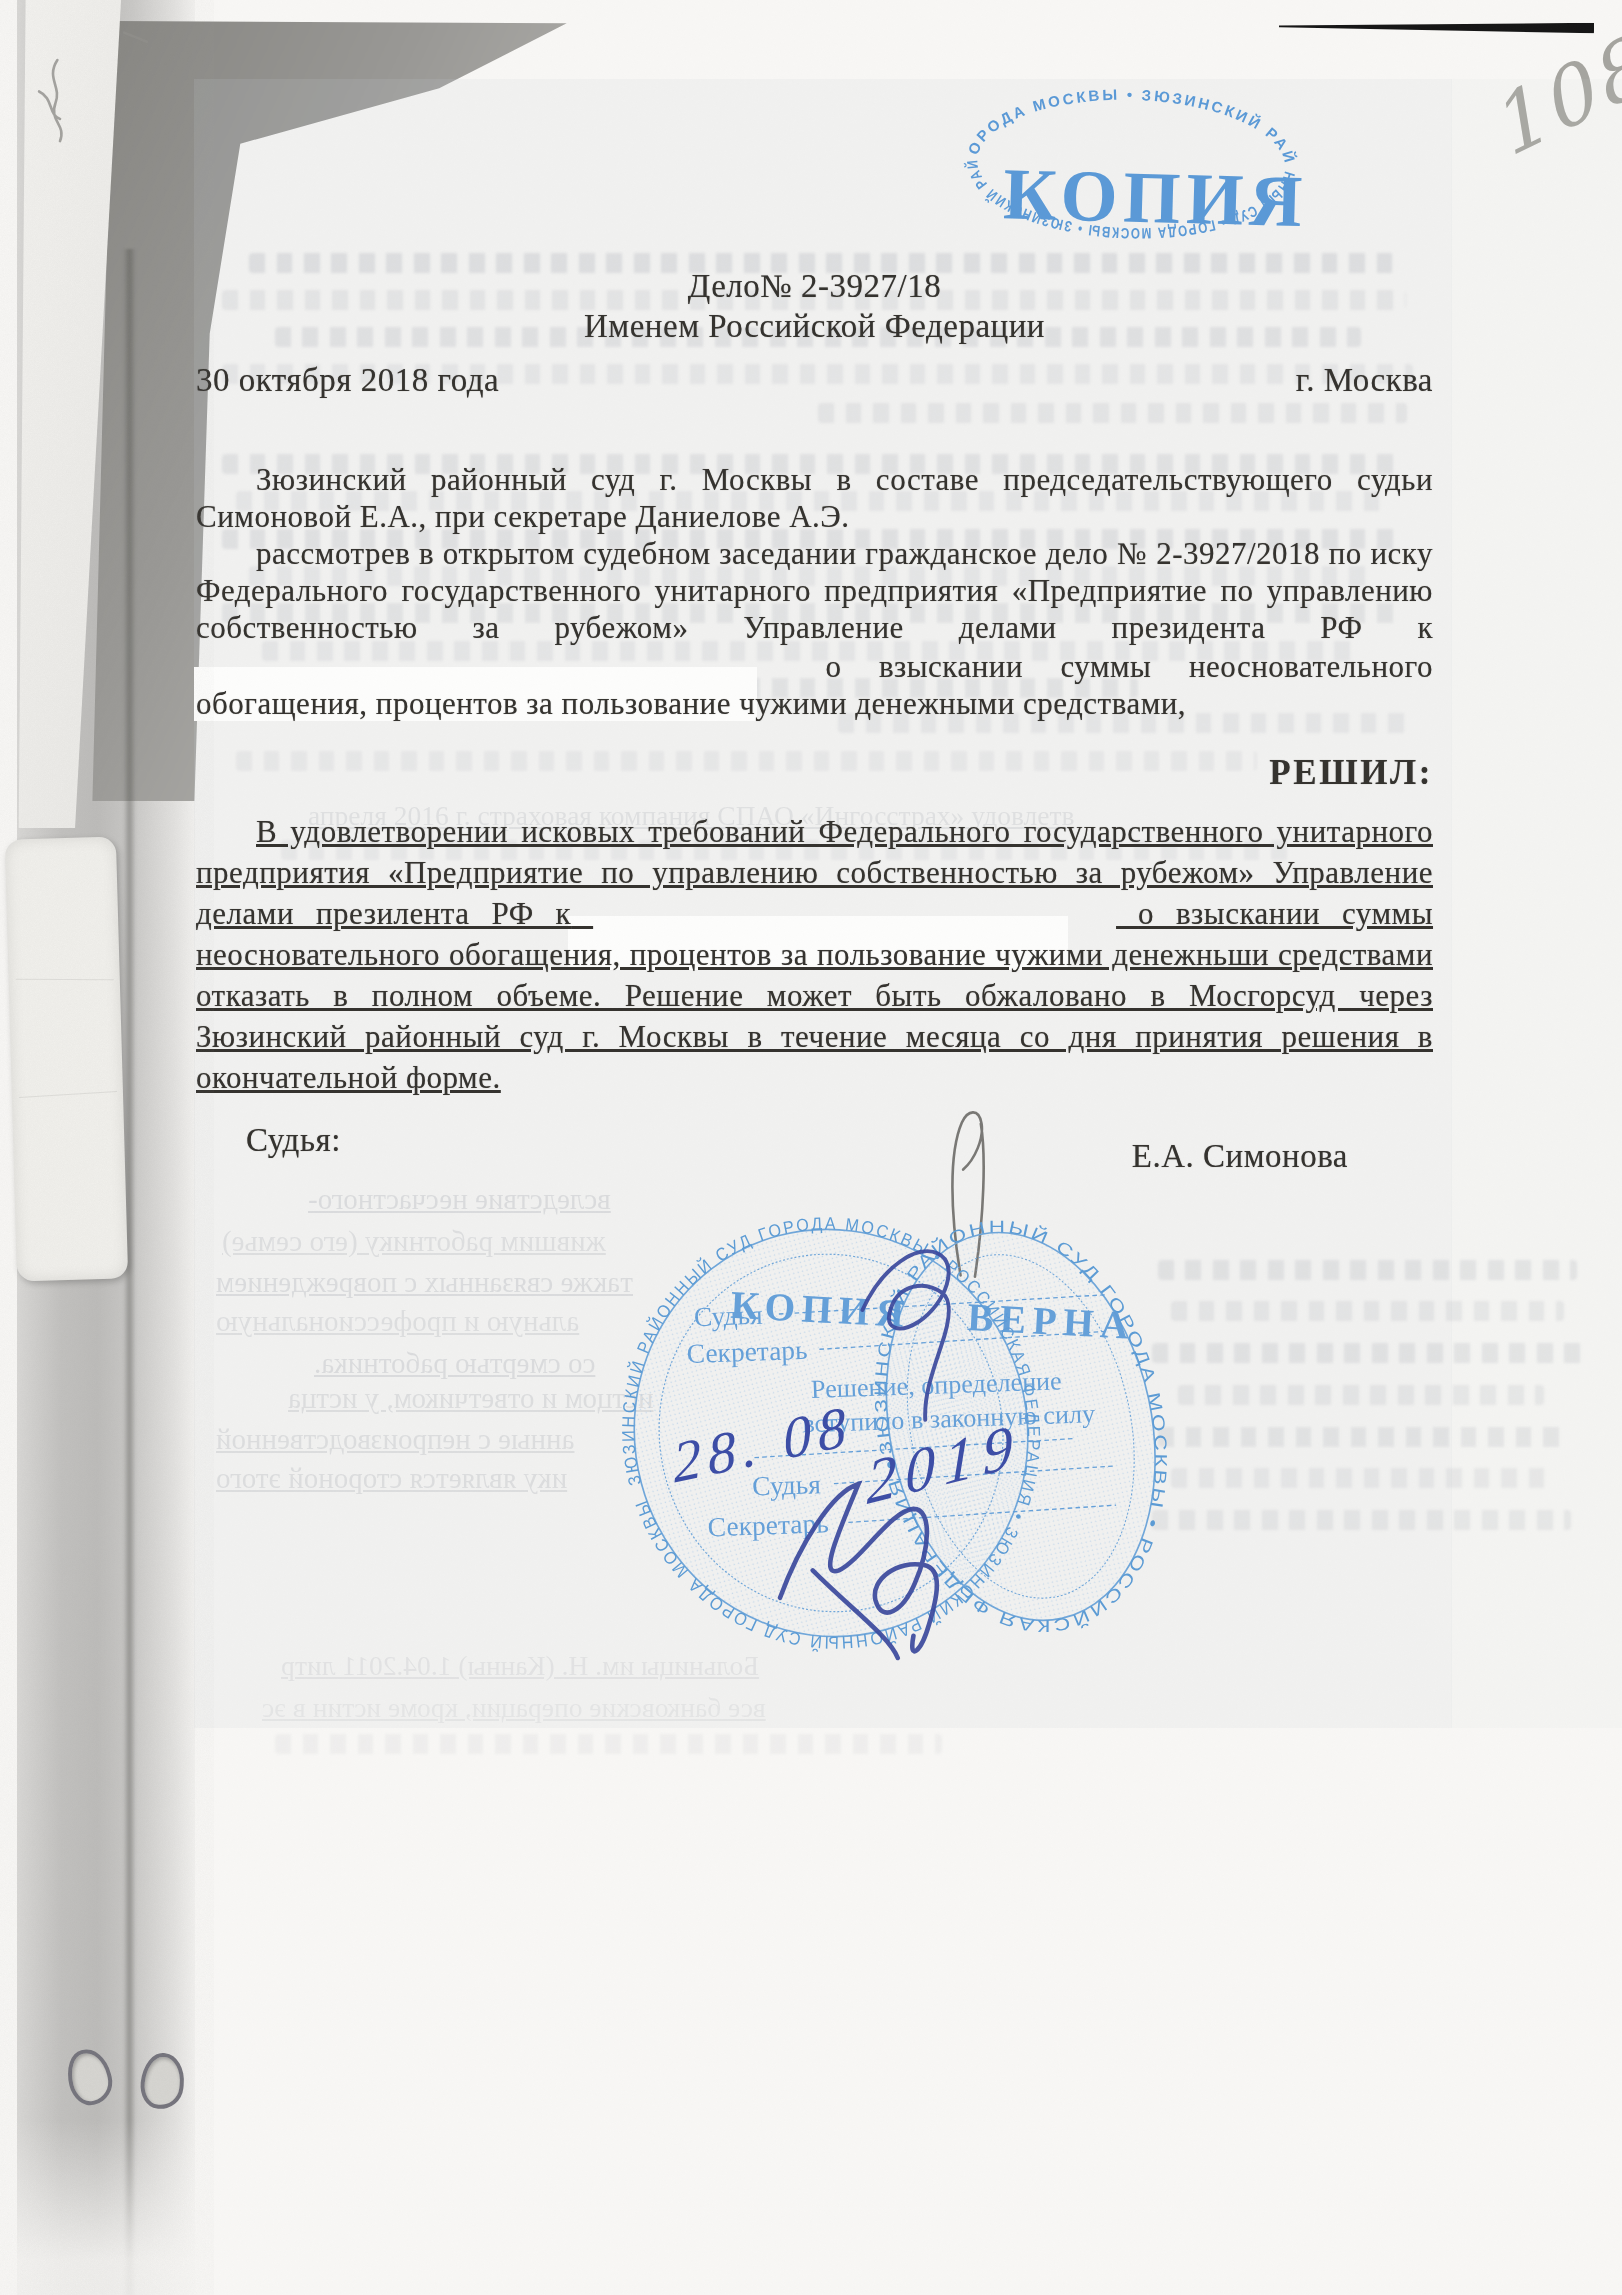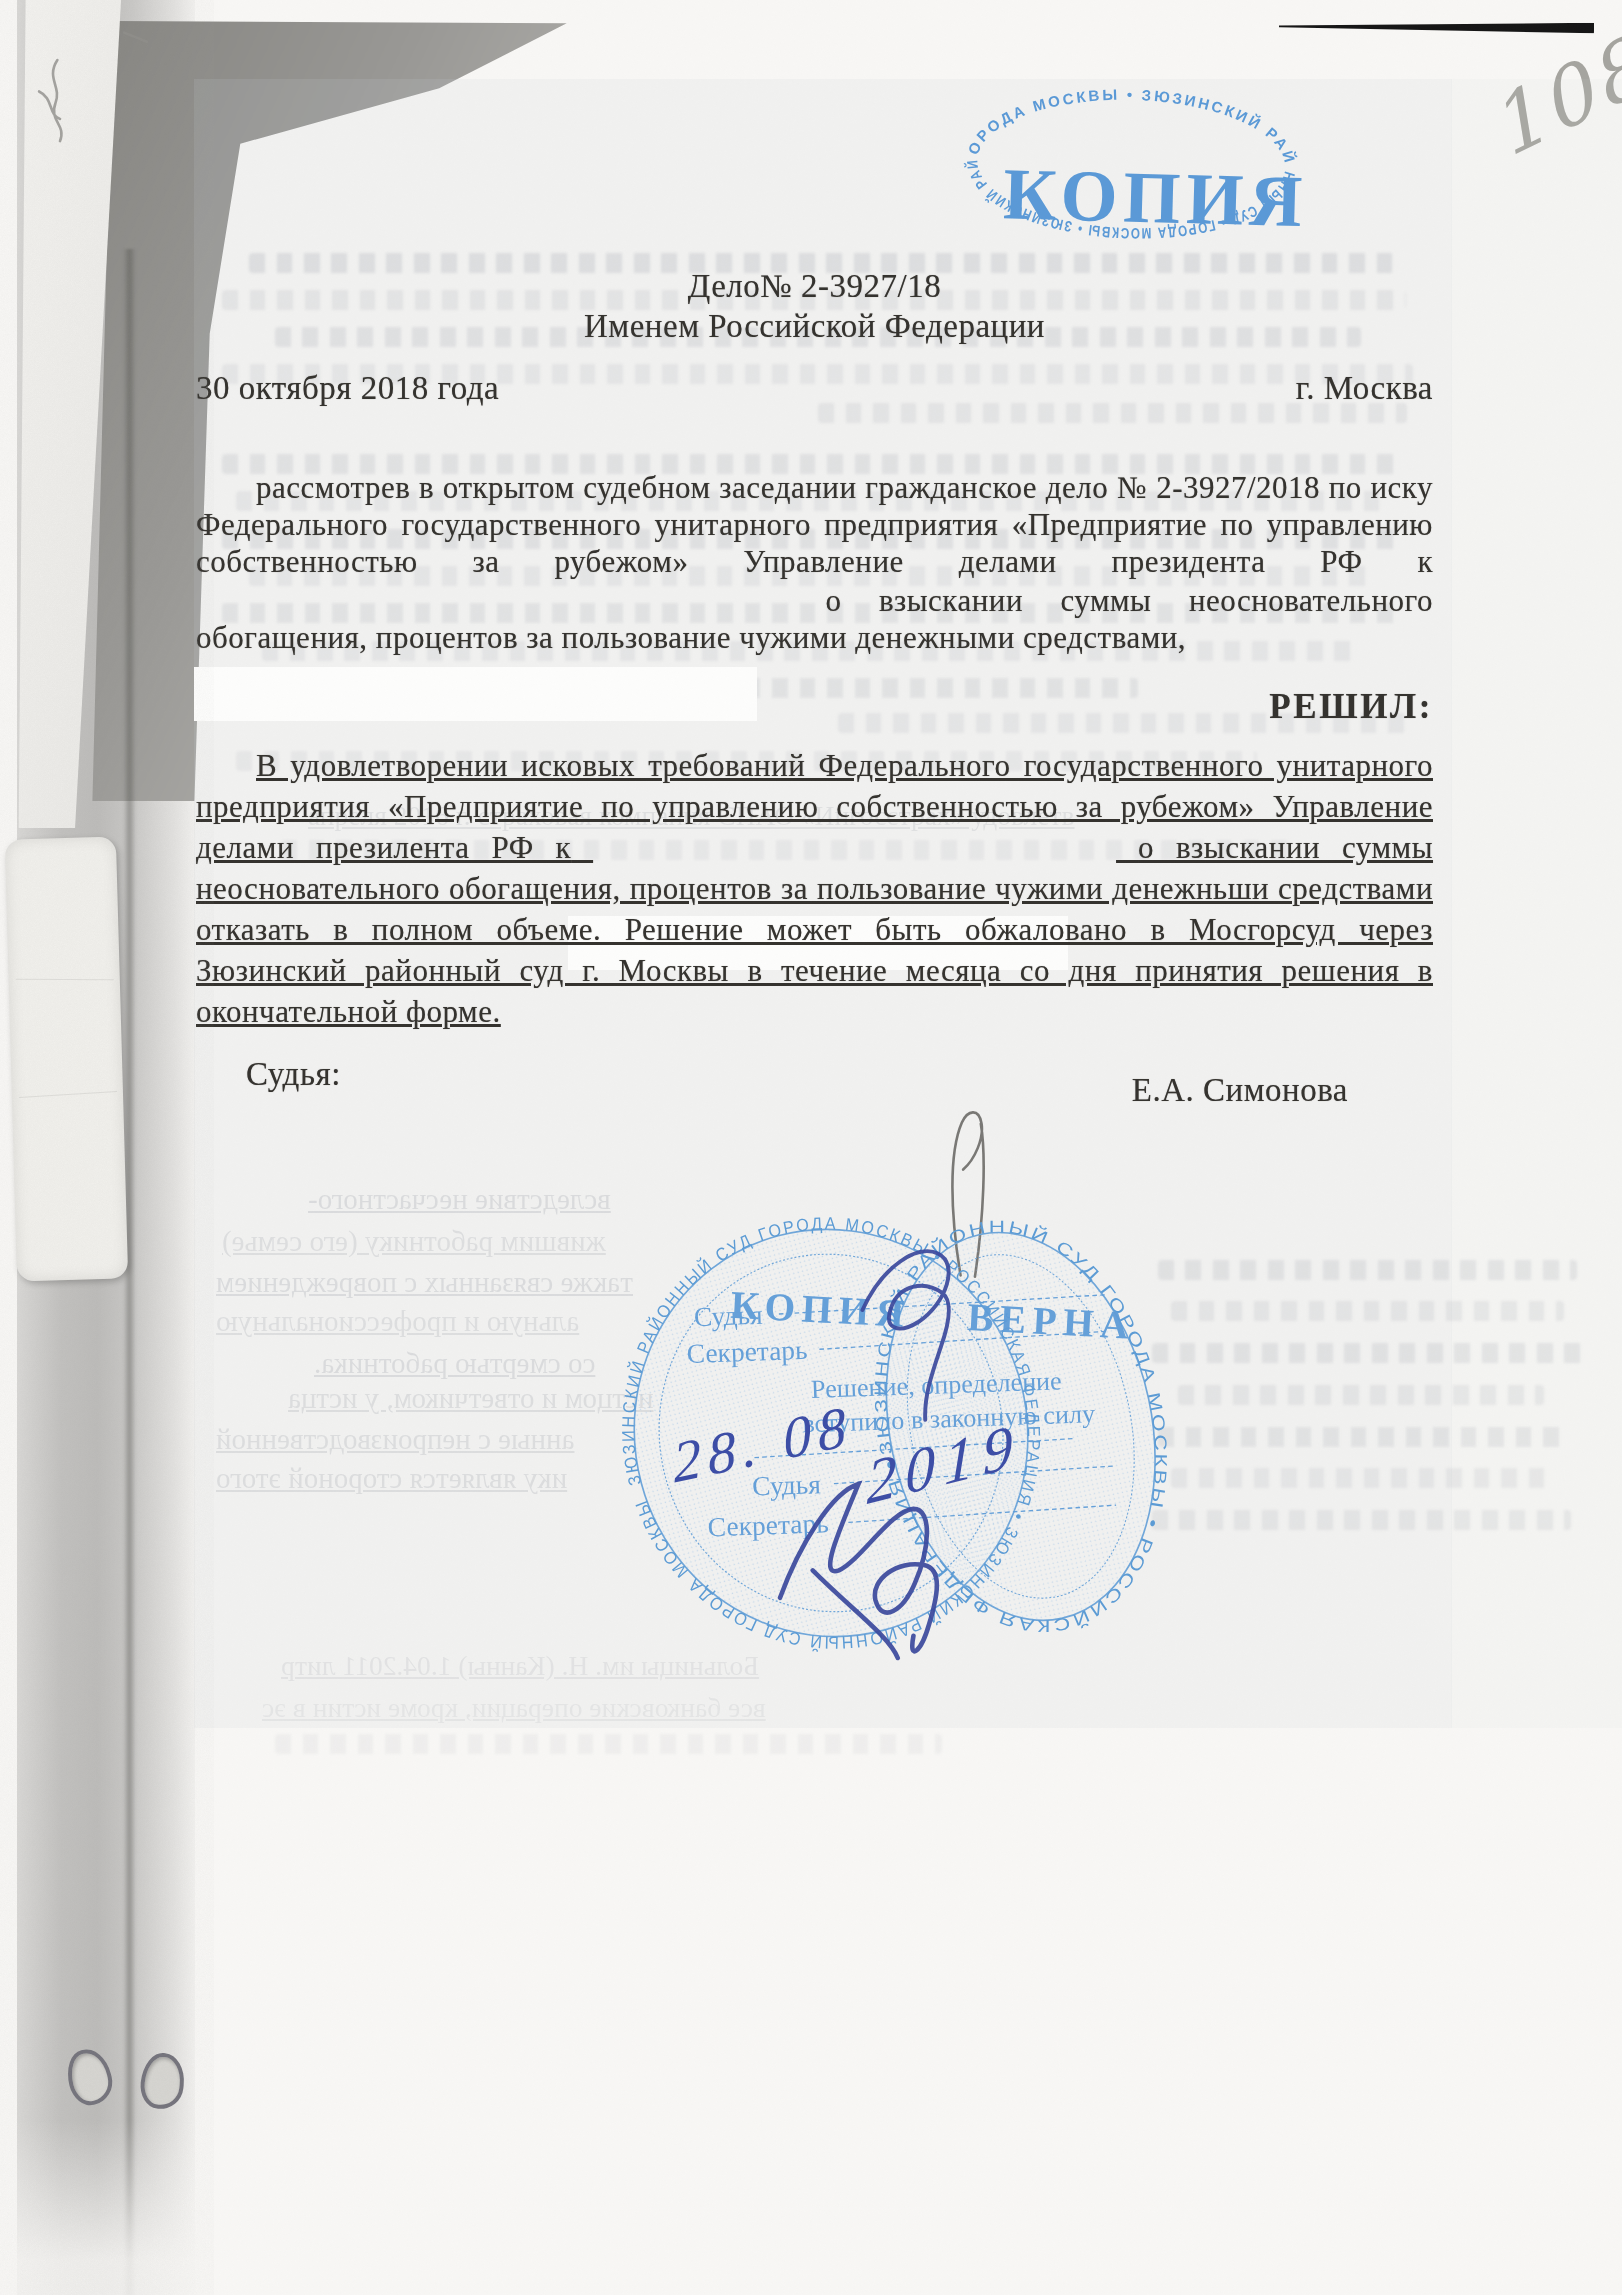--- a/index.html
+++ b/index.html
@@ -41,21 +41,21 @@
   
   .redact-box{background:#fdfdfc;}
   .redact-gap{display:inline-block;height:1em;vertical-align:baseline;}
   
   .doc{left:196px;top:267px;width:1237px;color:#34322e;font-size:31px;letter-spacing:0.5px;
     text-shadow:0 0 0.9px rgba(52,50,46,.5);}
   .doc p{margin:0;}
   .case-no{text-align:center;font-weight:normal;font-size:33px;line-height:39px;}
   .title{text-align:center;font-weight:bold;font-size:37px;line-height:43px;letter-spacing:2px;margin-top:1.3px;}
   .subtitle{text-align:center;font-size:33px;line-height:41px;}
-  .date-row{display:flex;justify-content:space-between;font-size:33px;line-height:39px;margin-top:22px;}
+  .date-row{display:flex;justify-content:space-between;font-size:33px;line-height:39px;margin-top:14px;}
   .body1{margin-top:61px;line-height:37px;text-align:justify;}
   .body1 p.ind{text-indent:60px;}
   .reshil{text-align:right;font-weight:bold;font-size:35px;line-height:39px;letter-spacing:2.6px;margin-top:31px;}
   .body2{margin-top:19px;line-height:41px;text-align:justify;text-decoration:underline;}
   .body2 p.ind{text-indent:60px;}
   .sign-row{position:relative;margin-top:23px;font-size:33px;line-height:39px;}
   .judge-label{margin-left:50px;}
   .judge-name{position:absolute;right:85px;top:16px;}
   
   .gbar{position:absolute;height:19.6px;border-radius:3.9px;filter:blur(1.4px);
@@ -150,20 +150,21 @@
   </svg>
 
   <div class="abs doc">
     <div class="case-no">Дело№ 2-3927/18</div>
     <div class="subtitle">Именем Российской Федерации</div>
     <div class="date-row">
       <span>30 октября 2018 года</span>
       <span>г. Москва</span>
     </div>
     <div class="body1">
+      <p class="ind">Зюзинский районный суд г. Москвы в составе председательствующего судьи Симоновой Е.А., при секретаре Даниелове А.Э.</p>
       <p class="ind"><span>рассмотрев в открытом судебном заседании гражданское дело № 2-3927/2018 по иску Федерального государственного унитарного предприятия «Предприятие по управлению собственностью за рубежом» Управление делами президента РФ к</span>
         <span class="redact-gap" style="width:592px;"></span>
         <span>о взыскании суммы неосновательного обогащения, процентов за пользование чужими денежными средствами,</span></p>
     </div>
     <div class="reshil">РЕШИЛ:</div>
     <div class="body2">
       <p class="ind"><span>В удовлетворении исковых требований Федерального государственного унитарного предприятия «Предприятие по управлению собственностью за рубежом» Управление делами презилента РФ к</span>
         <span class="redact-gap" style="width:523px;"></span>
         <span>о взыскании суммы неосновательного обогащения, процентов за пользование чужими денежньши средствами отказать в полном объеме. Решение может быть обжаловано в Мосгорсуд через Зюзинский районный суд г. Москвы в течение месяца со дня принятия решения в окончательной форме.</span></p>
     </div>

